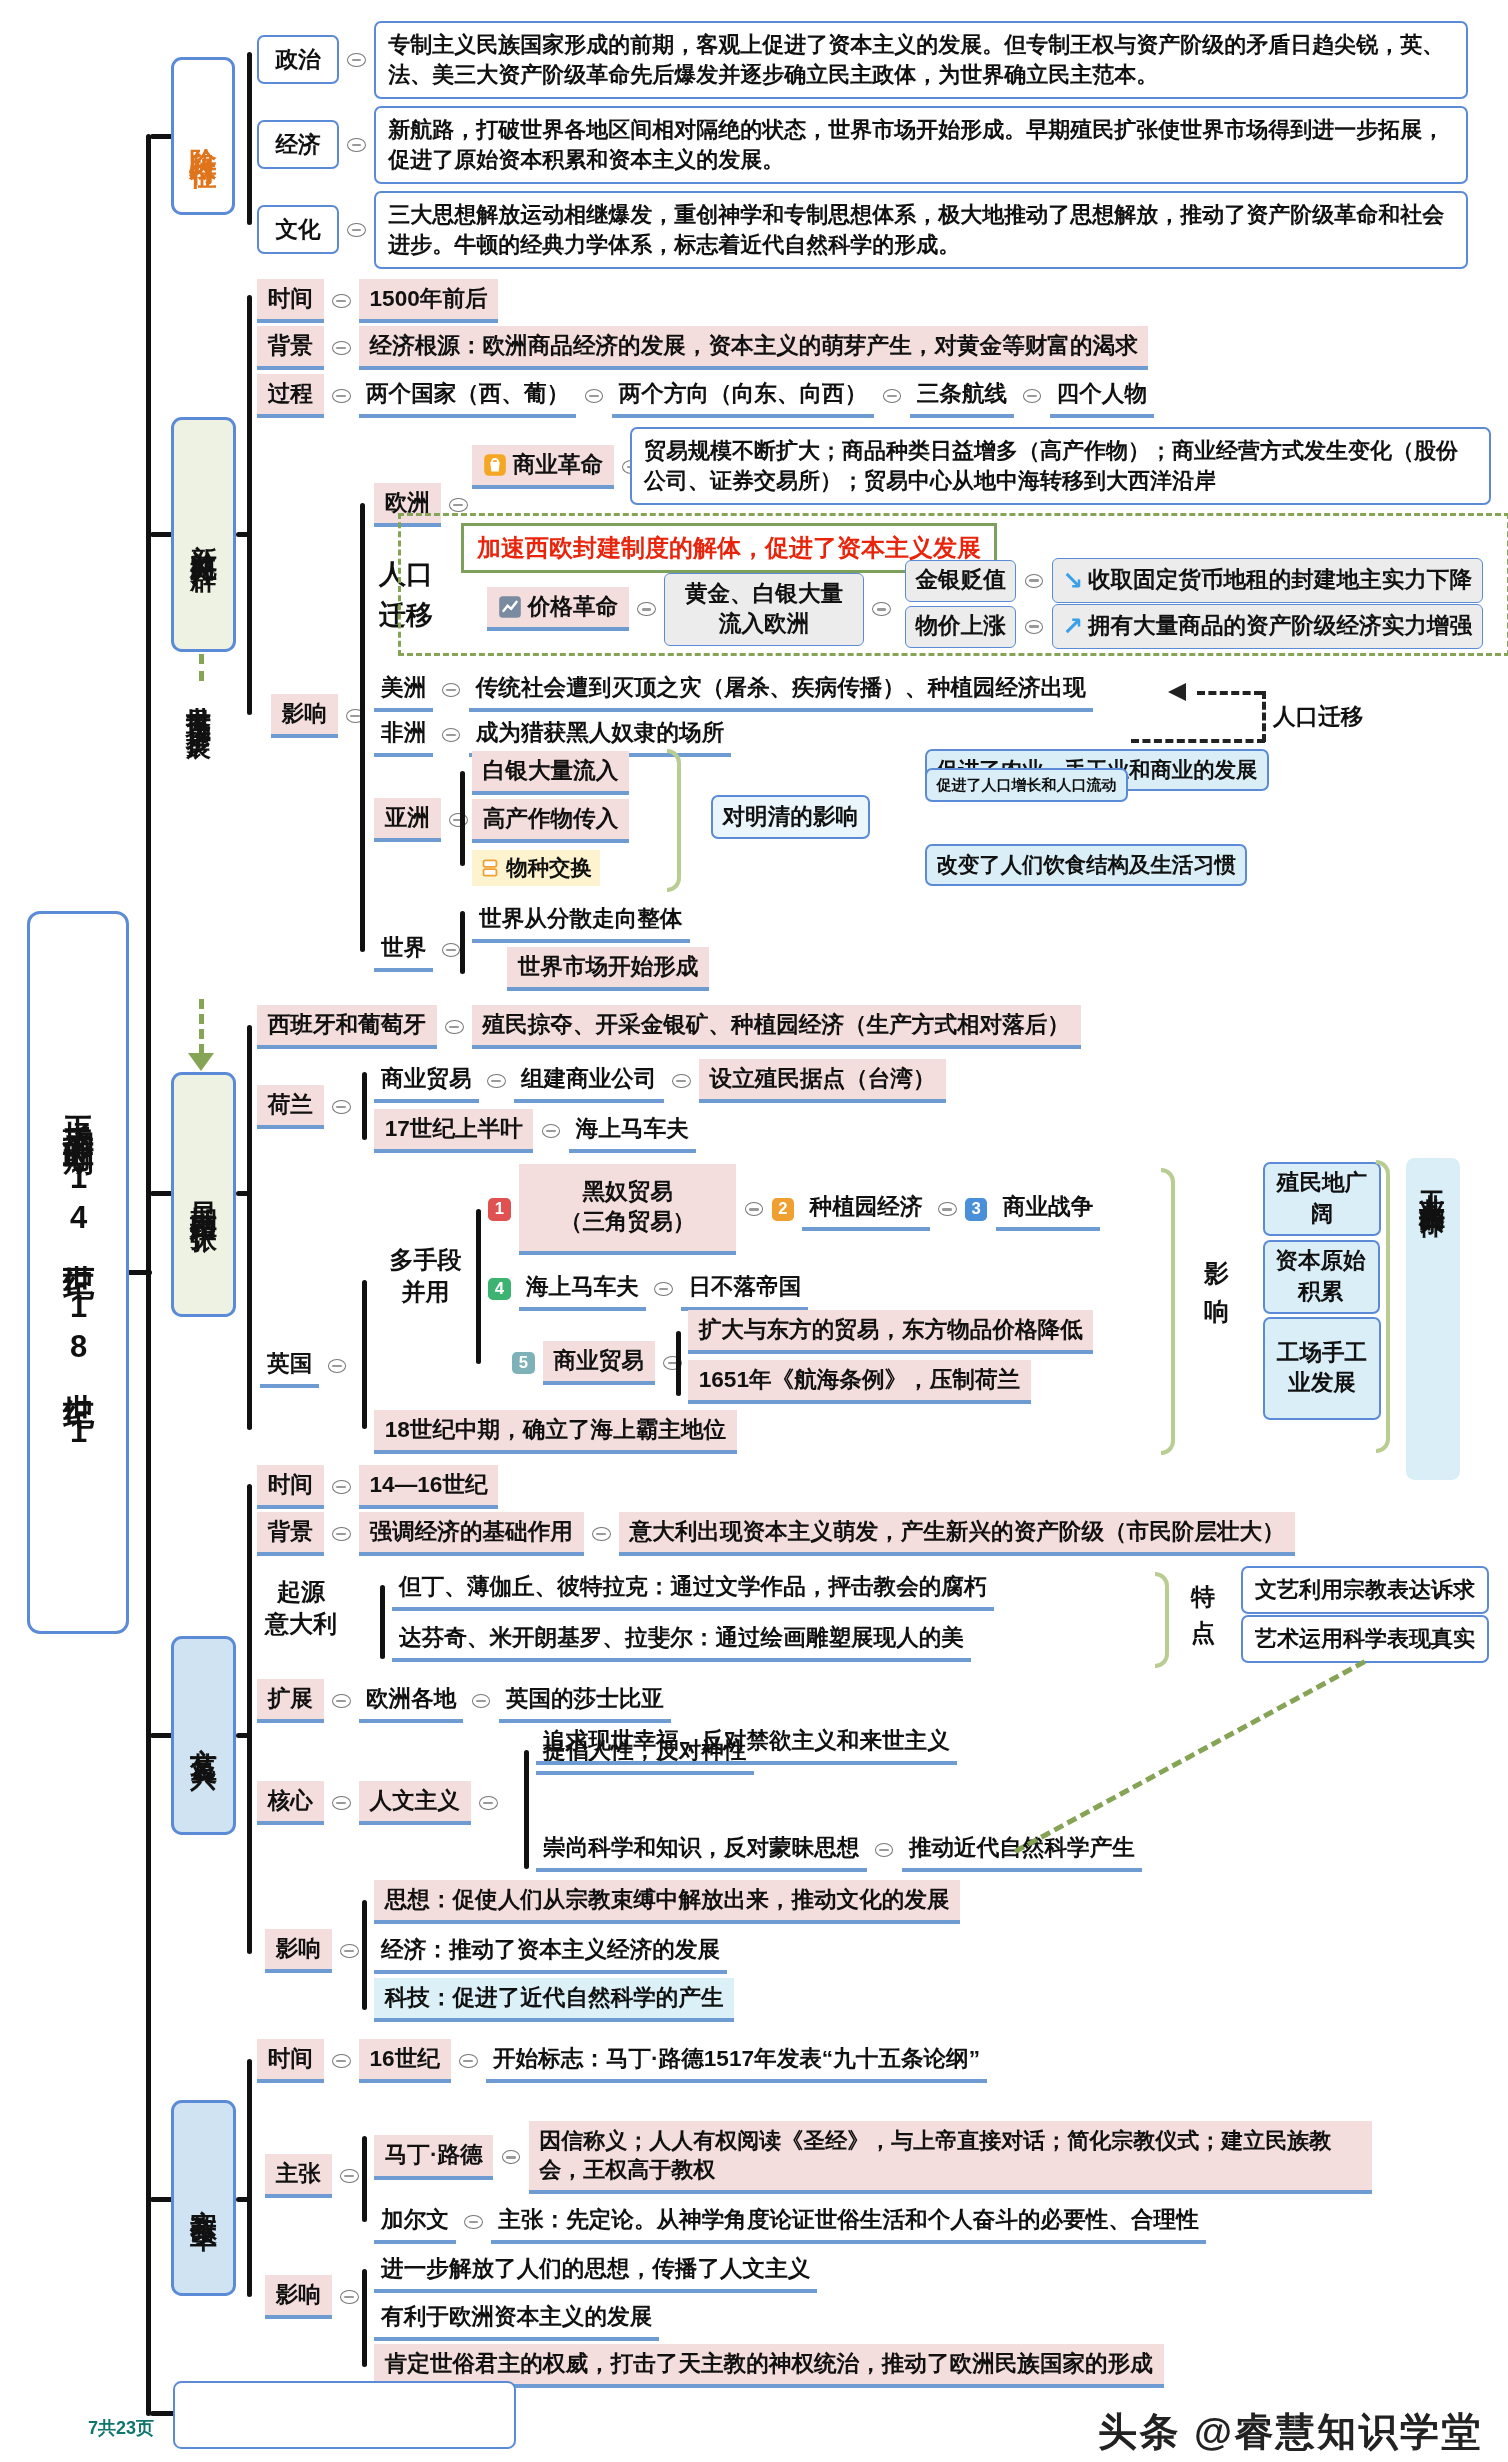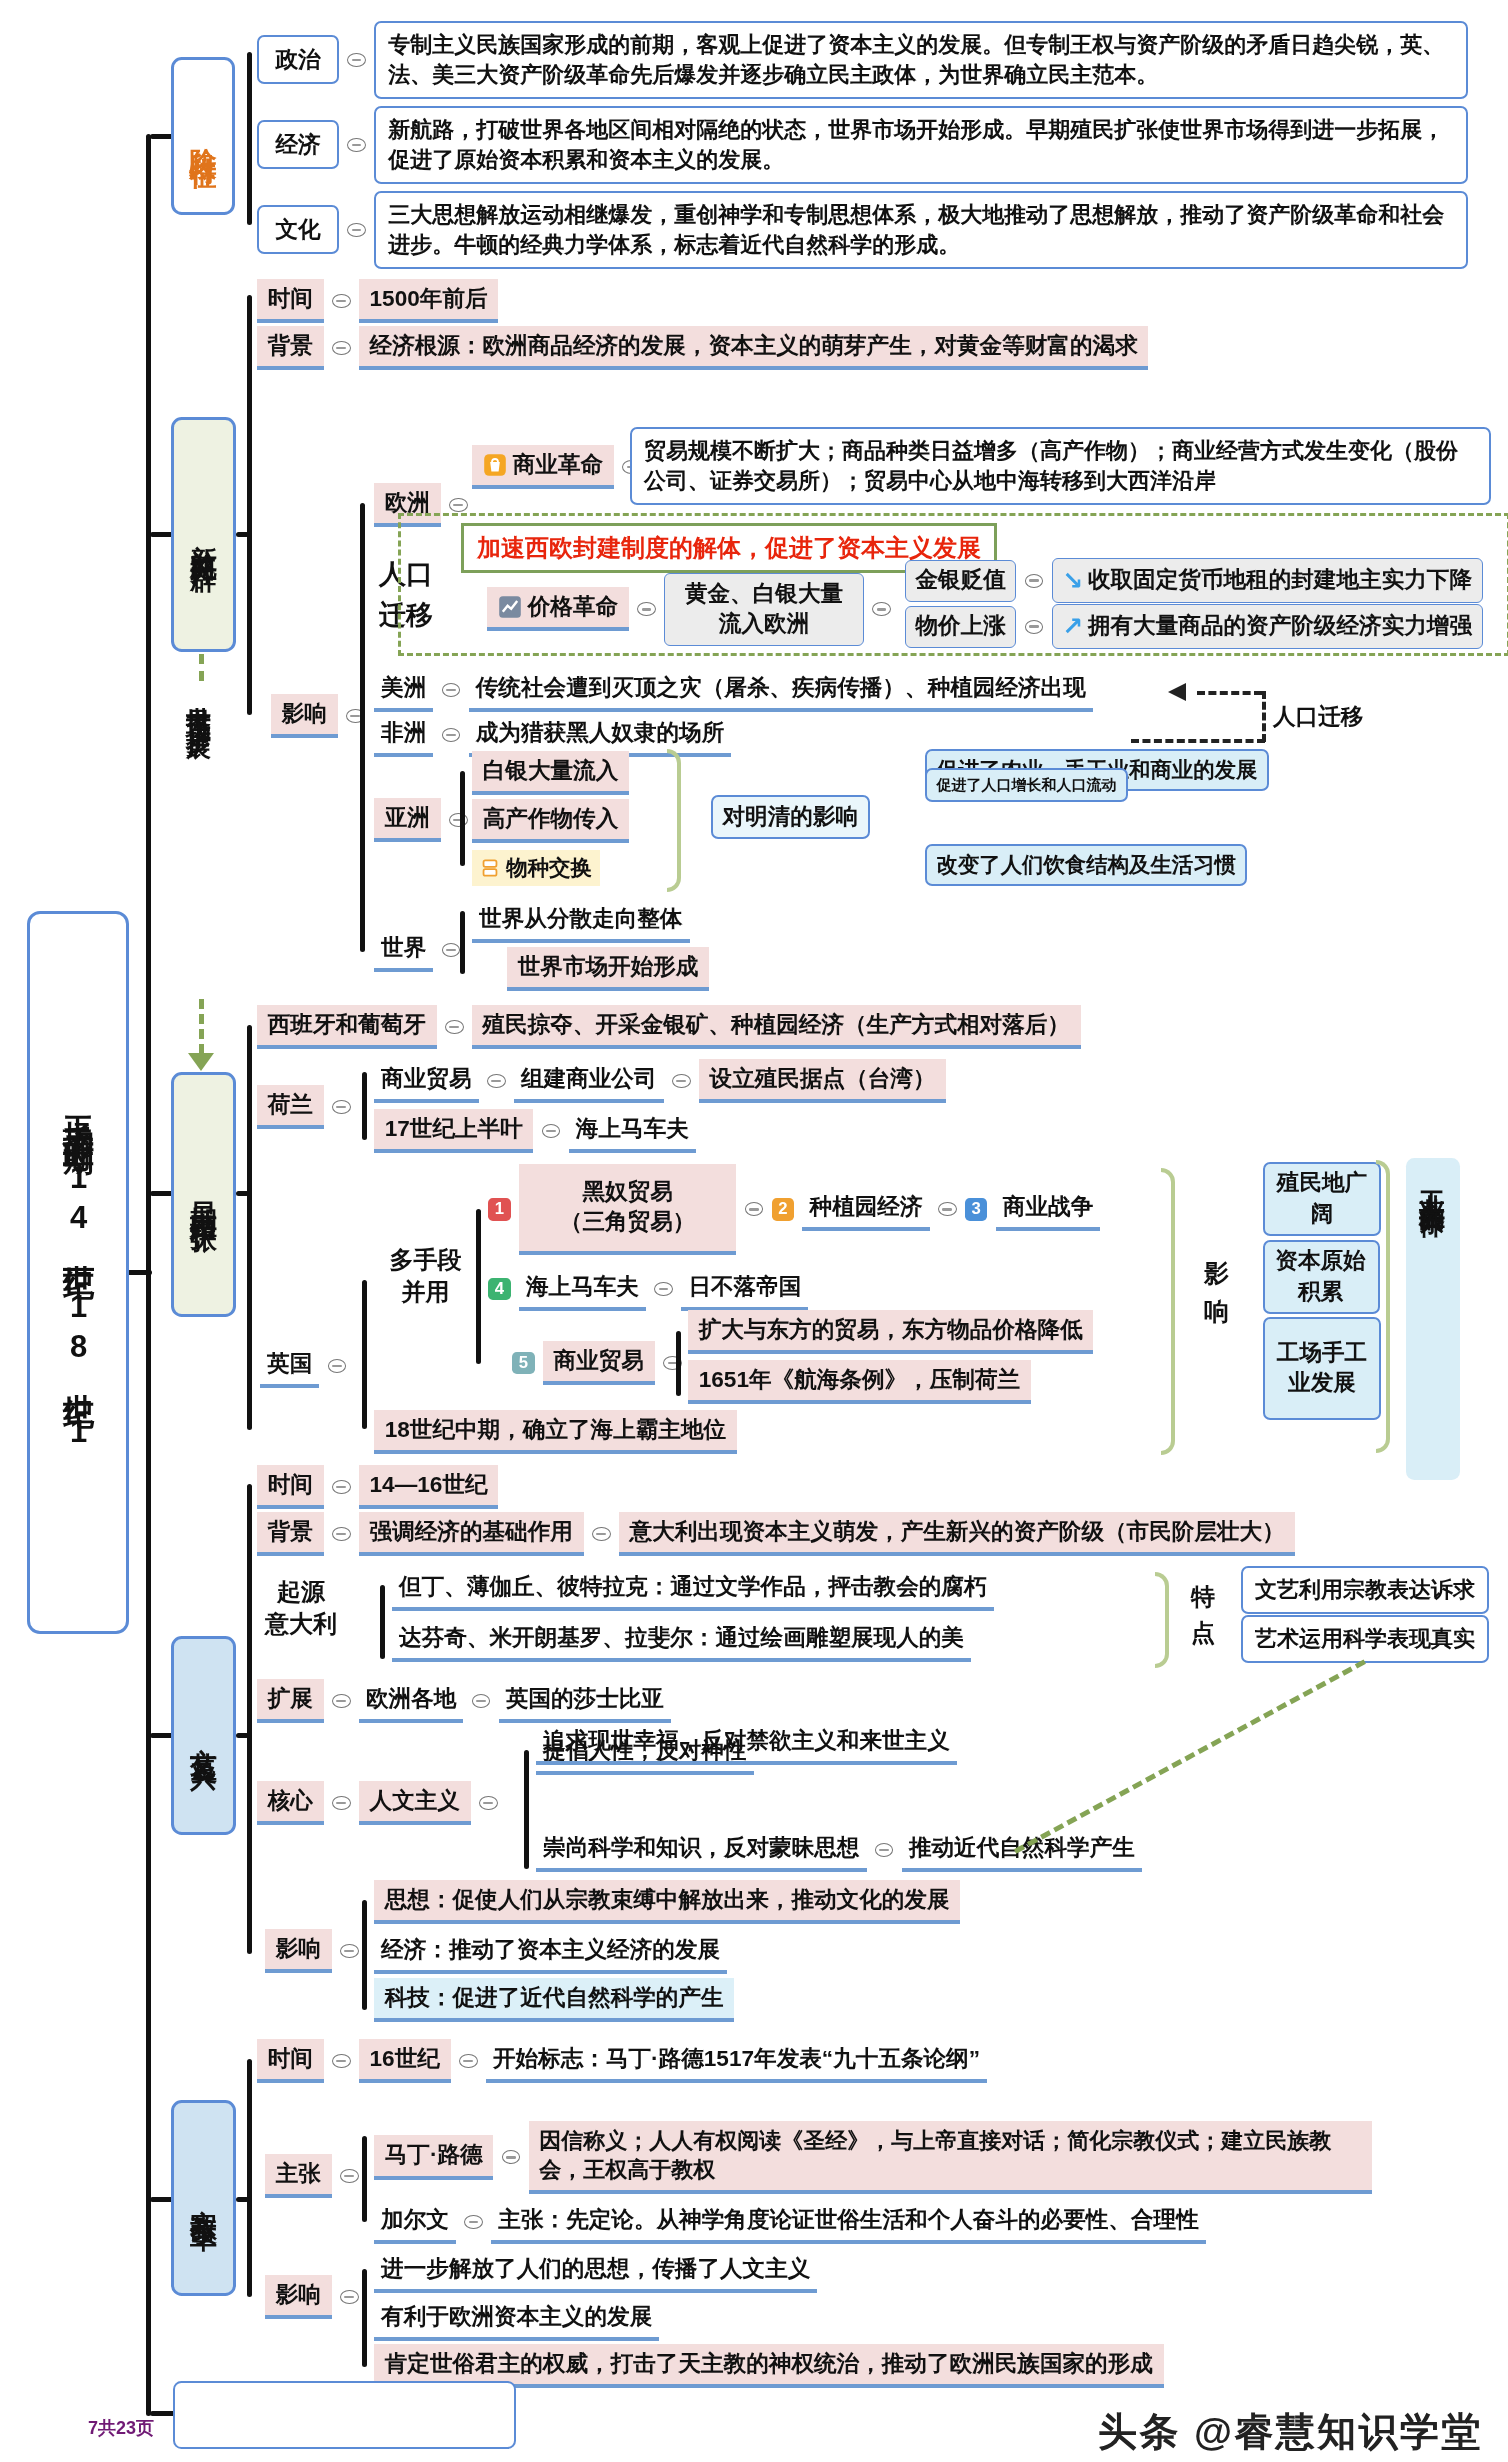--- a/index.html
+++ b/index.html
@@ -35,21 +35,21 @@
   .brace{position:absolute;border:4.8px solid #b9cc92;border-left:0;border-radius:0 18px 18px 0;width:14.3px;box-sizing:border-box;background:transparent;}
   
   .gdash-v{position:absolute;border-left:5.4px dashed #85a455;}
   .gdash-line{position:absolute;border-top:5.4px dashed #85a455;transform-origin:left center;}
   .kdash-h{position:absolute;border-top:4.8px dashed #222;}
   .kdash-v{position:absolute;border-left:4.8px dashed #222;}
   .garrow{position:absolute;width:0;height:0;border-left:13px solid transparent;border-right:13px solid transparent;border-top:18px solid #85a455;}
   .karrow{position:absolute;width:0;height:0;border-top:9px solid transparent;border-bottom:9px solid transparent;border-right:18px solid #222;}
   .badge{display:inline-flex;align-items:center;justify-content:center;width:22.6px;height:22.6px;border-radius:4.8px;color:#fff;font-size:16.7px;font-weight:700;flex:none;}
   .icon{flex:none;display:inline-flex;}
-  .footer-page{color:#701a75;font-weight:700;font-size:18px;}
+  .footer-page{color:#0f766e;font-weight:700;font-size:18px;}
   .watermark{color:#222;font-weight:700;font-size:39px;letter-spacing:2.4px;}
   .redbox{background:#fff;border:3px solid #7da05a;padding:6px 13px;color:#e8250c;font-size:24px;font-weight:700;white-space:nowrap;}
   .dashedbox{position:absolute;border:3px dashed #85a455;}
 </style>
 </head>
 <body>
 
 <div id="canvas">
 
   <div class="vline" style="left:146px;top:134px;height:2282px;"></div>
@@ -94,20 +94,31 @@
 
   <div class="row" style="left:257px;top:279px;">
     <span class="box pink">时间</span>
     <span class="dot"></span>
     <span class="box pink">1500年前后</span>
   </div>
   <div class="row" style="left:257px;top:326px;">
     <span class="box pink">背景</span>
     <span class="dot"></span>
     <span class="box pink">经济根源：欧洲商品经济的发展，资本主义的萌芽产生，对黄金等财富的渴求</span>
+  </div>
+  <div class="row" style="left:257px;top:374px;">
+    <span class="box pink">过程</span>
+    <span class="dot"></span>
+    <span class="box plain">两个国家（西、葡）</span>
+    <span class="dot"></span>
+    <span class="box plain">两个方向（向东、向西）</span>
+    <span class="dot"></span>
+    <span class="box plain">三条航线</span>
+    <span class="dot"></span>
+    <span class="box plain">四个人物</span>
   </div>
 
   <div class="row" style="left:271px;top:694px;">
     <span class="box pink">影响</span>
     <span class="dot"></span>
   </div>
   <div class="vline" style="left:360px;top:503px;height:449px;"></div>
 
   <div class="row" style="left:374px;top:483px;">
     <span class="box pink">欧洲</span>

